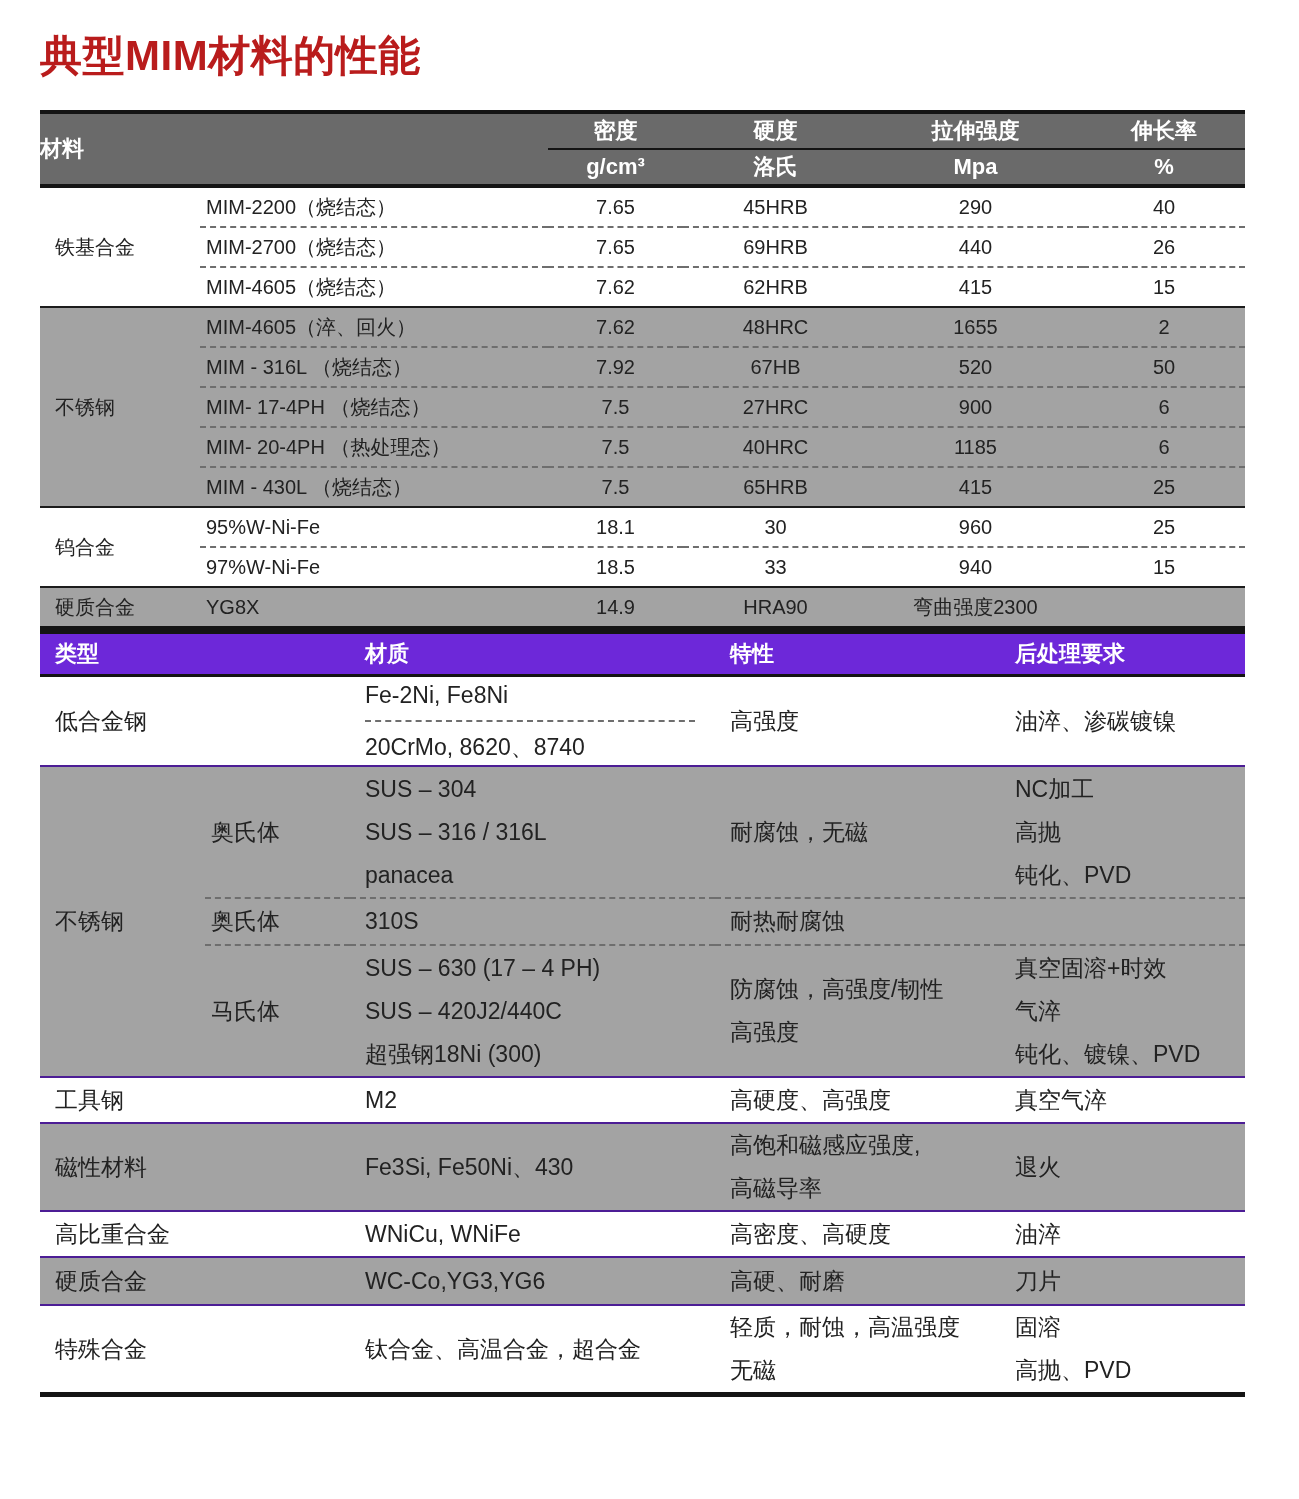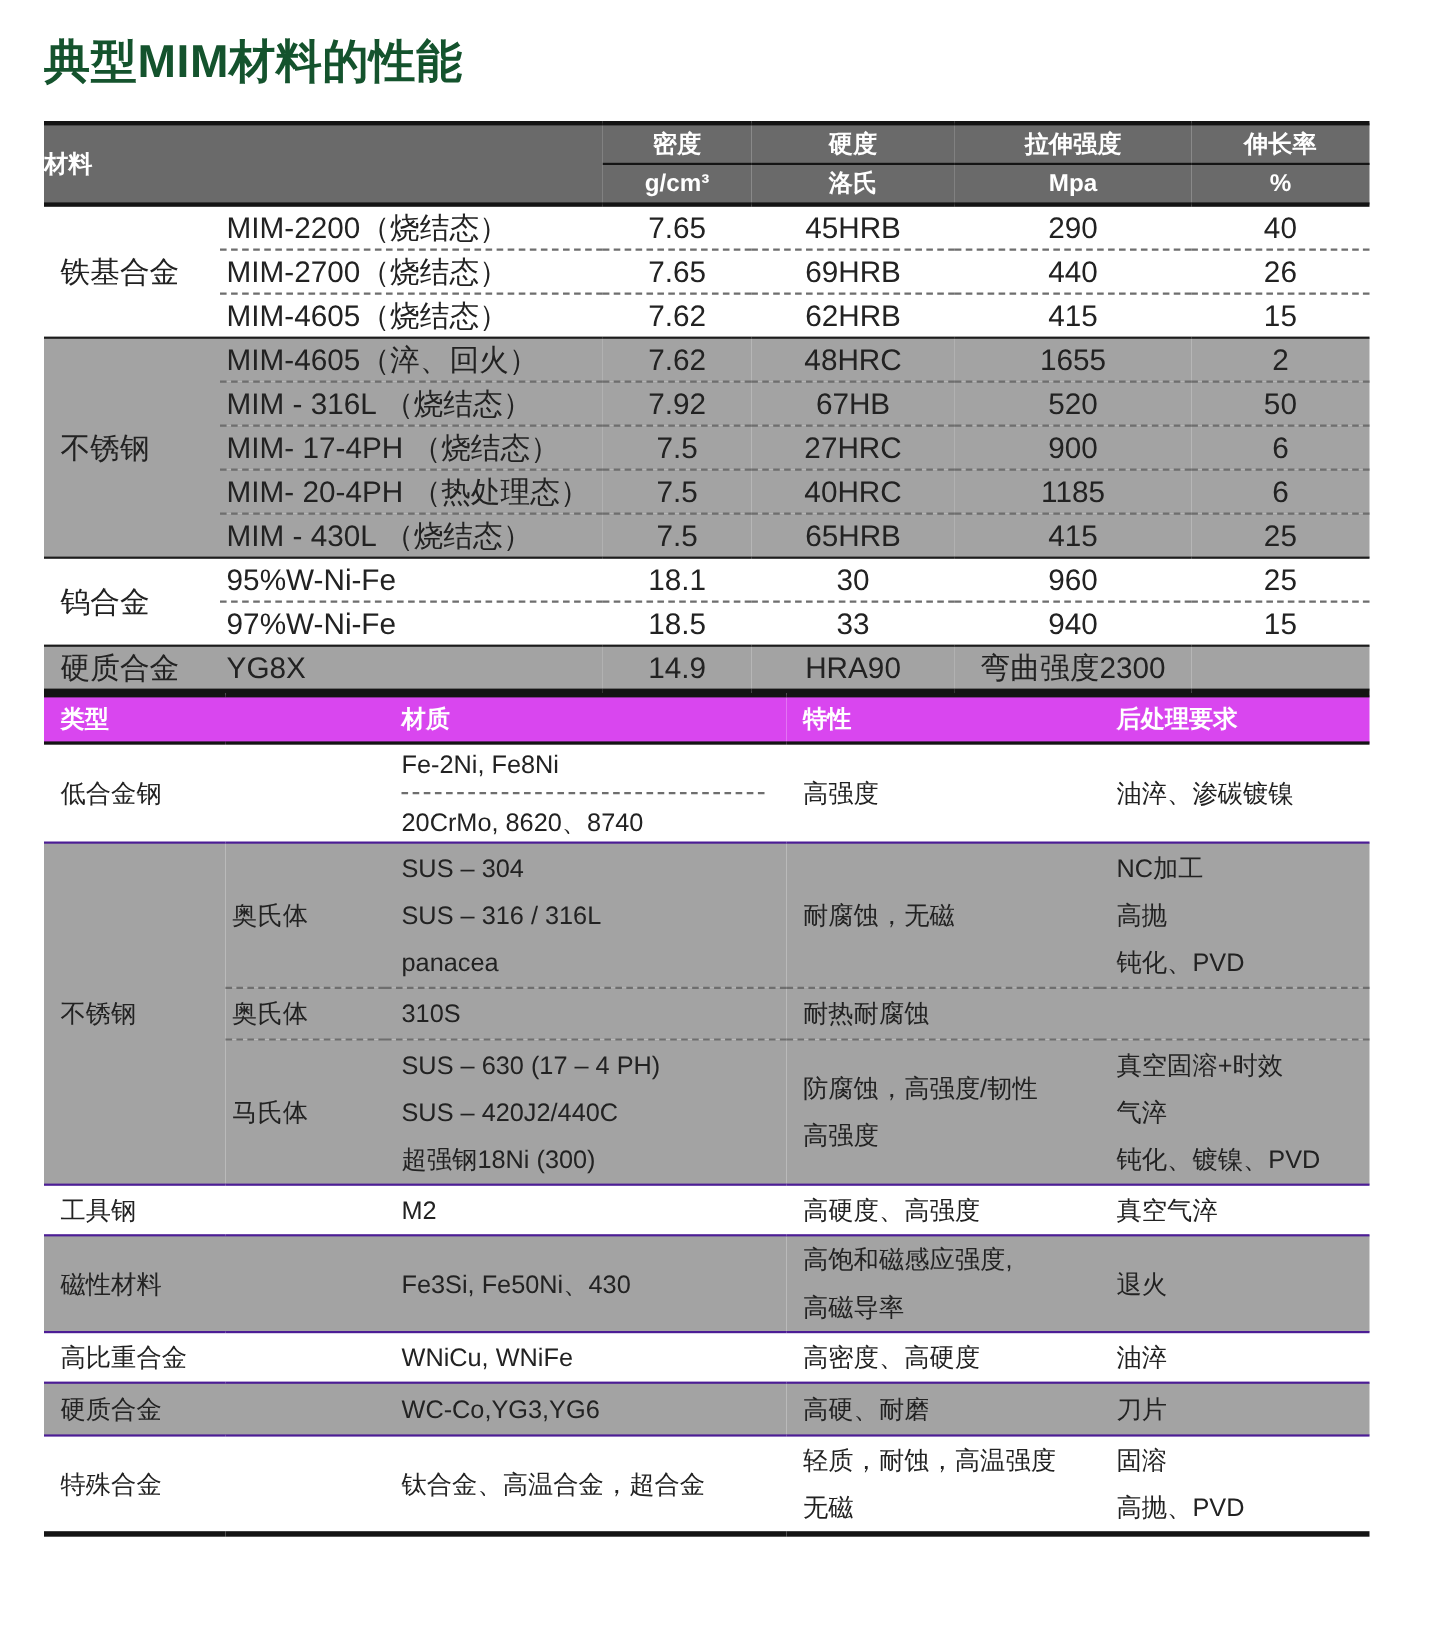--- a/index.html
+++ b/index.html
@@ -7,50 +7,50 @@
     width:1299px;
     font-family:"Liberation Sans","DejaVu Sans",sans-serif;
     color:#222222;
     -webkit-font-smoothing:antialiased;
   }
   .page { padding:20px 54px 36px 40px; }
 
   .title {
     font-size:42px;
     font-weight:600;
-    color:#14532d;
+    color:#b91c1c;
     letter-spacing:0.5px;
     margin:8px 0 26px 0;
   }
   .title2 { margin-top:50px; }
 
   table { border-collapse:collapse; table-layout:fixed; width:1205px; }
 
   
   .t1 { border-top:4px solid #141414; border-bottom:4px solid #141414; }
   .t1 th {
     background:#6a6a6a; color:#ffffff;
     font-size:22px; font-weight:bold;
     height:34px; text-align:center; padding:0;
   }
   .t1 th.mat { text-align:left; }
   .t1 tr.h1 th.cc { border-bottom:2px solid #141414; }
   .t1 tr.h2 th, .t1 th.mat { border-bottom:4px solid #141414; }
-  .t1 td { height:38px; font-size:27px; padding:0; }
+  .t1 td { height:38px; font-size:20px; padding:0; }
   .t1 td.g { text-align:left; padding-left:15px; }
   .t1 td.n { text-align:left; padding-left:6px; }
   .t1 td.v { text-align:center; }
   .t1 tr.dsh td  { border-top:2px dashed #6e6e6e; }
   .t1 tr.gsep td { border-top:2px solid #1c1c1c; }
   tr.sh td { background:#a3a3a3; }
 
   
   .t2 { border-top:4px solid #141414; border-bottom:5px solid #141414; }
   .t2 th {
-    background:#d946ef; color:#ffffff;
+    background:#6d28d9; color:#ffffff;
     font-size:22px; font-weight:bold;
     height:40px; text-align:left; padding:0 0 0 15px;
     border-bottom:3px solid #141414;
   }
   .t2 td {
     font-size:23px; text-align:left; vertical-align:middle;
     padding:0 0 0 15px;
   }
   .t2 td.su { padding-left:6px; }
   .t2 tr.gsep td { border-top:2px solid #4c1d95; }

